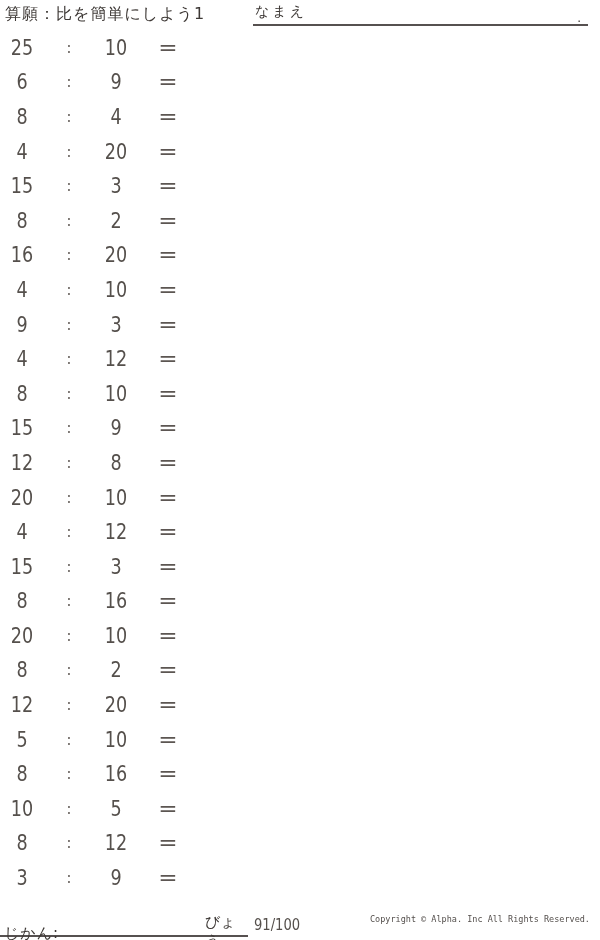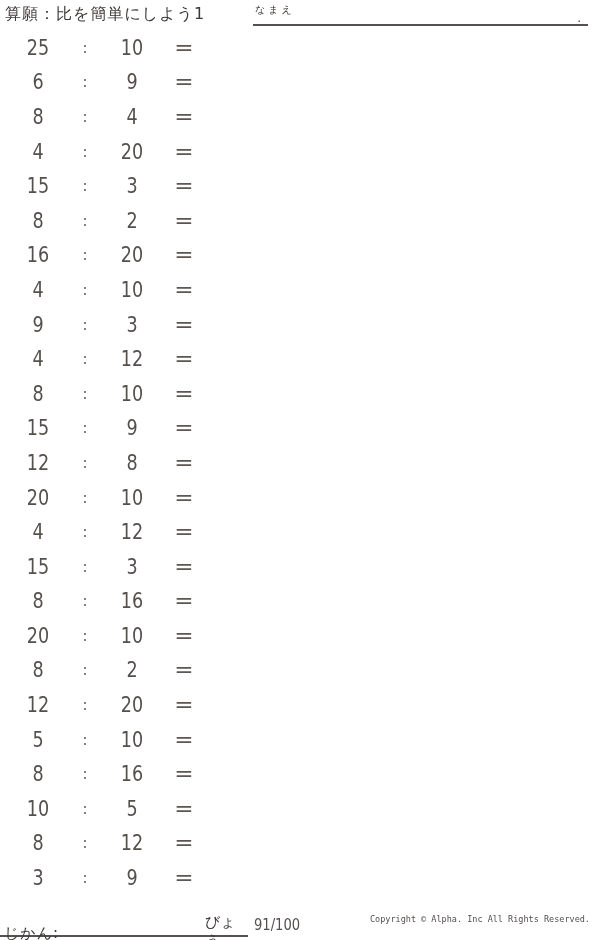--- a/index.html
+++ b/index.html
@@ -19,31 +19,31 @@
     color:#3d3835;
     white-space:nowrap;
   }
   .name-area {
     position:absolute; left:253px; top:0;
     width:335px; height:24px;
     border-bottom:2px solid #565150;
   }
   .name-label {
     position:absolute; left:2px; top:3px;
-    font-size:10px; letter-spacing:3px;
+    font-size:14px; letter-spacing:3px;
     color:#3d3835;
   }
   .name-period {
     position:absolute; right:7px; bottom:-1px;
     font-size:12px; color:#3d3835;
   }
 
   
   .problems {
-    position:absolute; left:16px; top:30px;
+    position:absolute; left:0; top:30px;
     width:200px;
   }
   .prow {
     display:flex; align-items:center;
     height:34.6px;
   }
   .num {
     color:#55504c; font-size:22px;
     transform:scaleX(0.8);
     white-space:nowrap;

